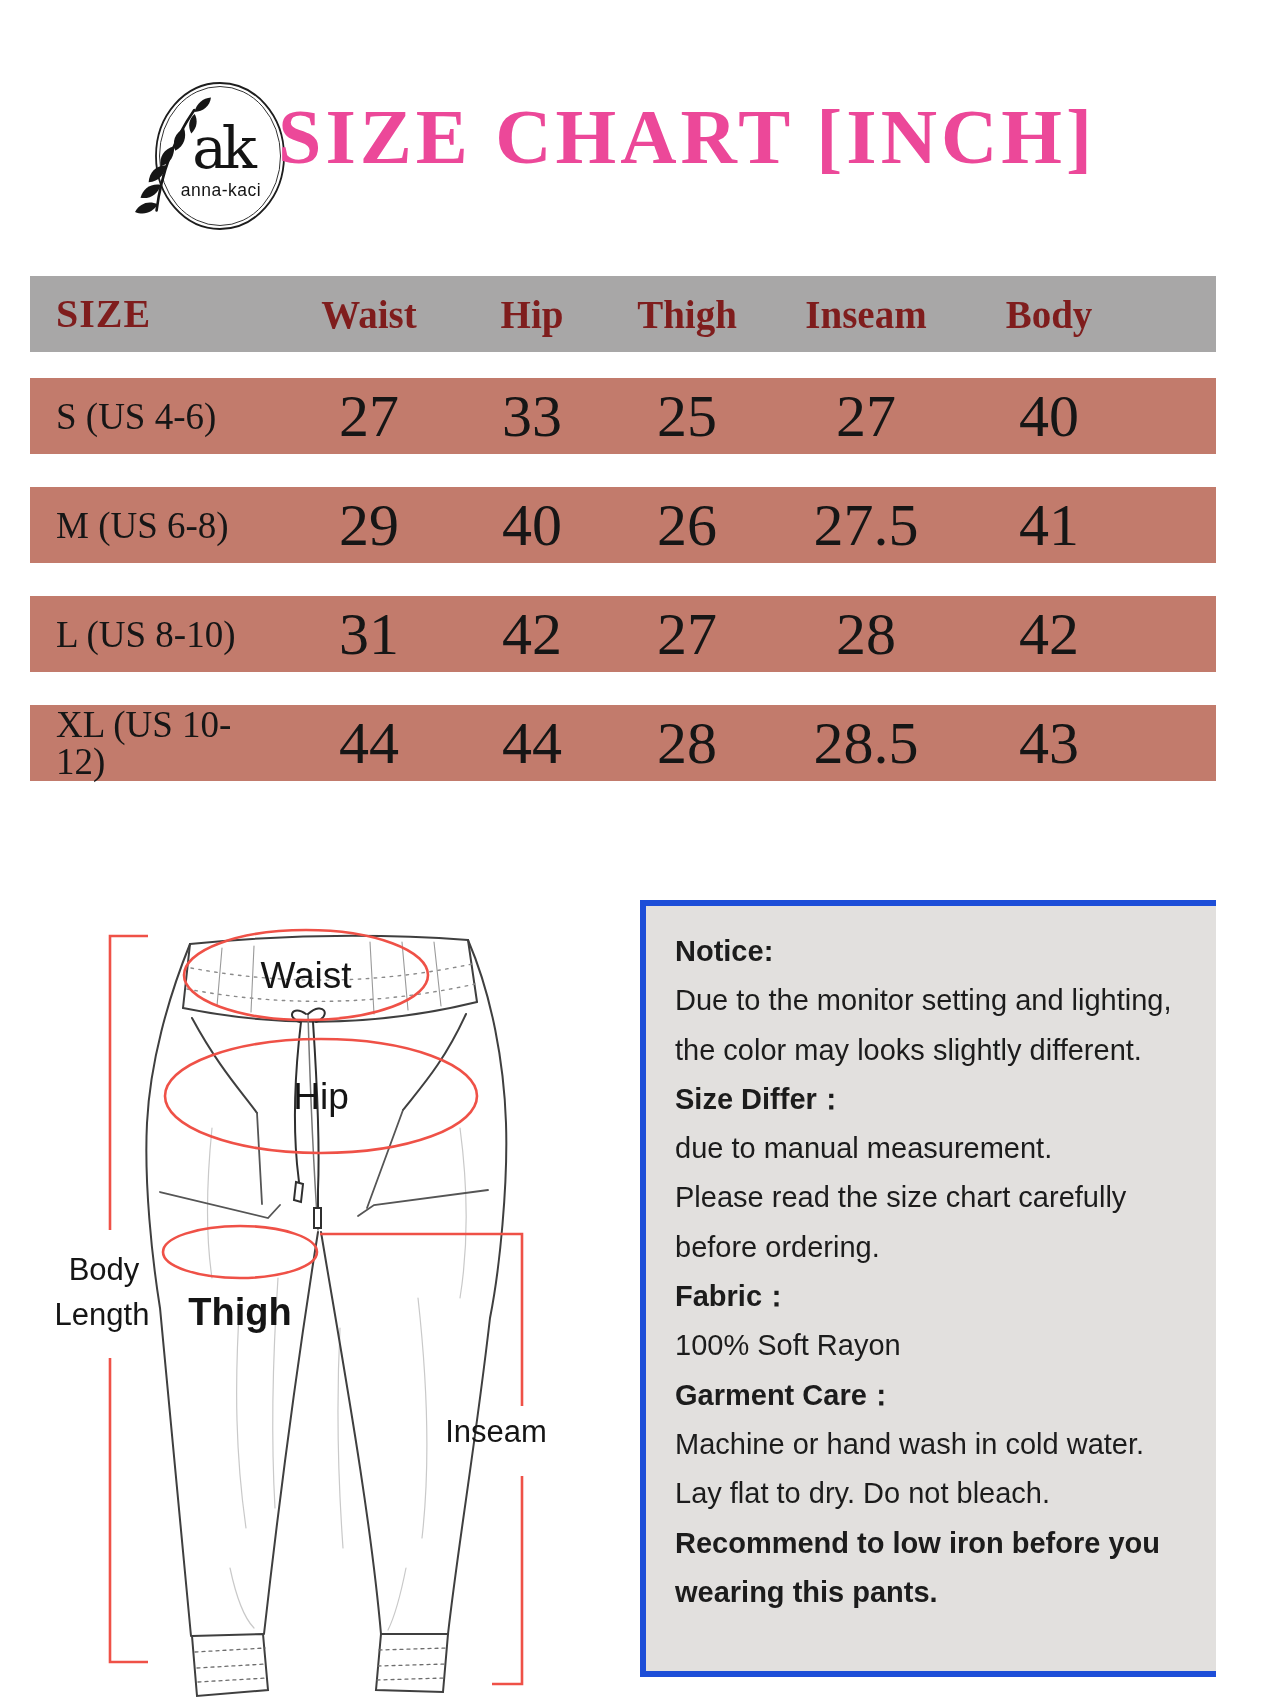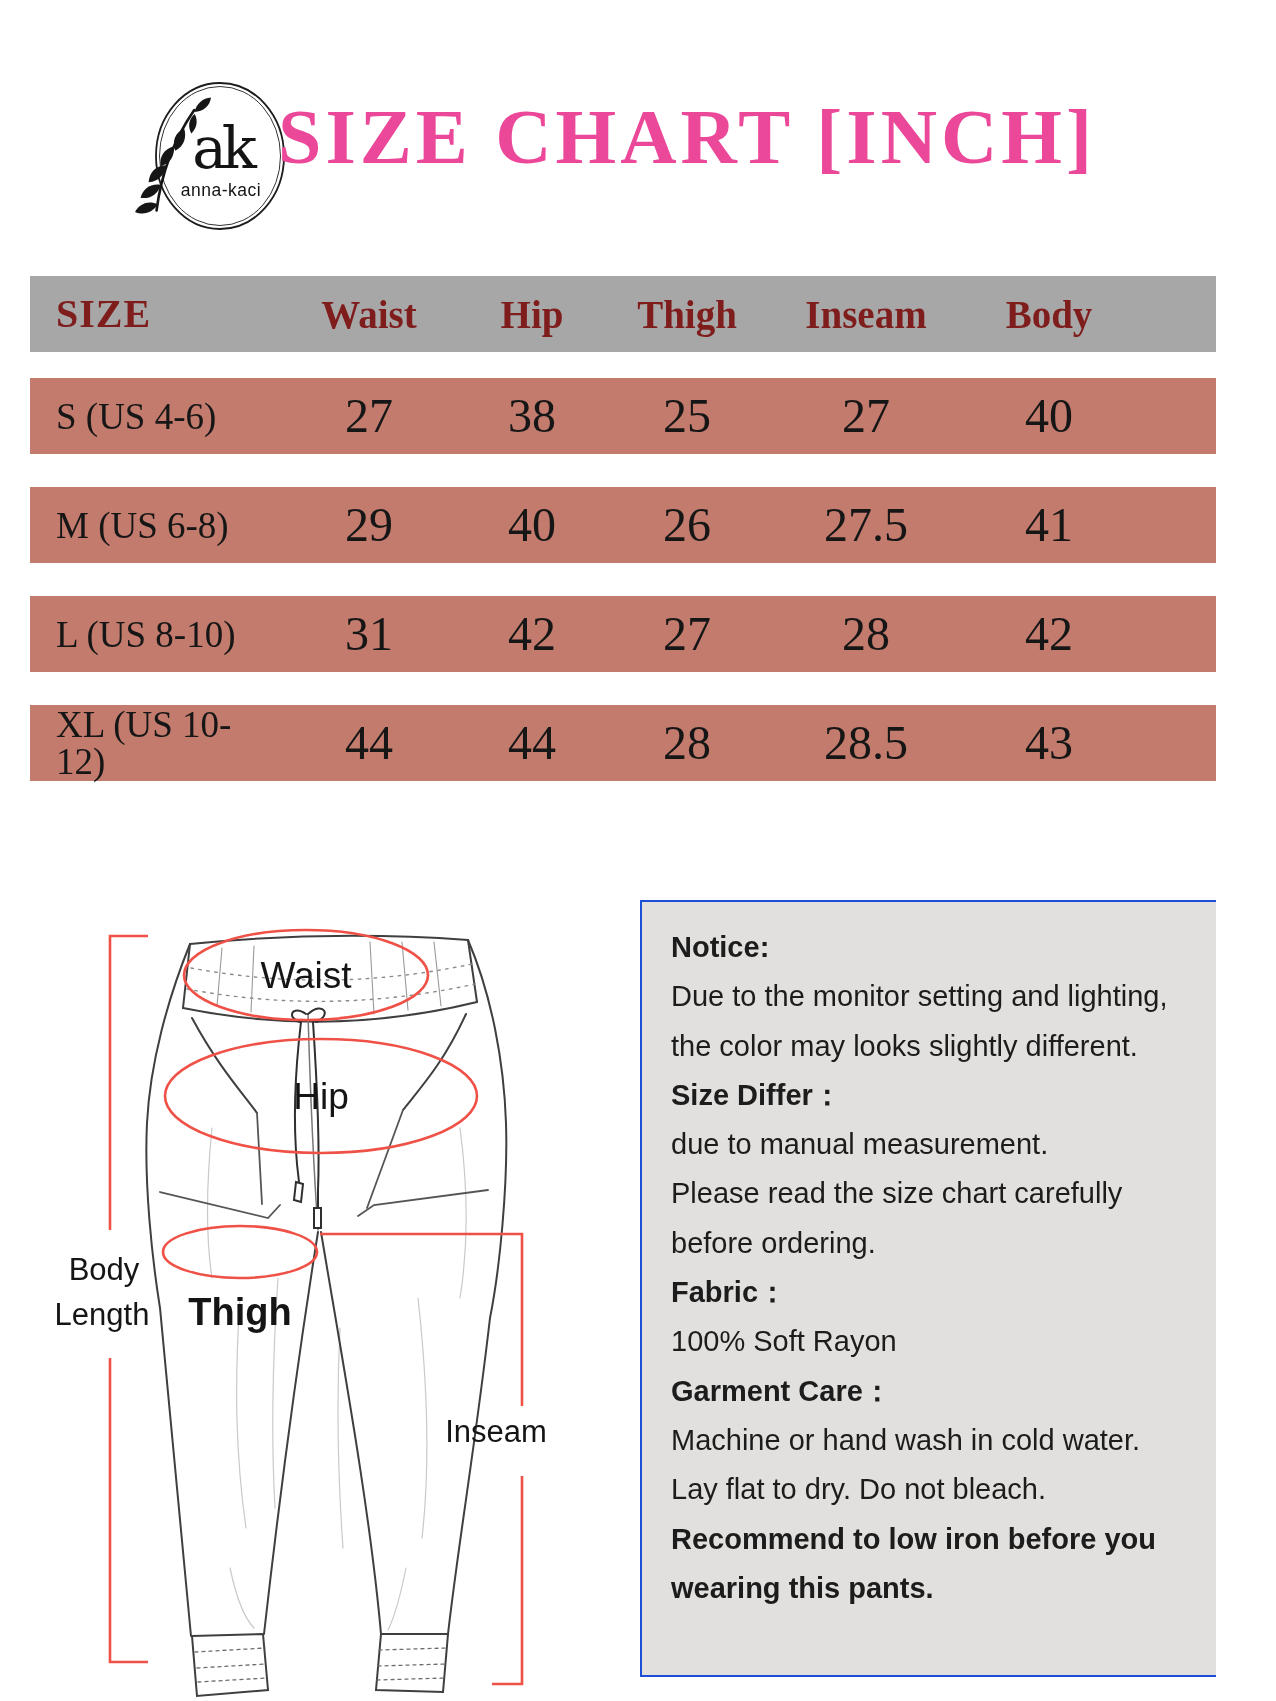--- a/index.html
+++ b/index.html
@@ -27,33 +27,33 @@
   .t-row{
     display:grid;
     grid-template-columns:250px 178px 148px 162px 196px 170px 1fr;
     align-items:center;height:76px;
   }
   .t-header{background:var(--header-bg);margin-bottom:26px;}
   .t-data{background:var(--row-bg);margin-bottom:33px;}
   .t-cell{
     text-align:center;
     font-family:"Liberation Serif","DejaVu Serif",serif;
-    font-size:48px;color:#161616;line-height:1;
+    font-size:60px;color:#161616;line-height:1;
   }
   .t-header .t-cell{color:#7f1d1d;font-weight:bold;font-size:39px;}
   .c-size{text-align:left;padding-left:26px;font-size:37px;}
   .t-header .c-size{font-size:40px;letter-spacing:1px;}
   
   .diagram{position:absolute;left:40px;top:828px;width:560px;height:872px;}
   .diagram svg{width:100%;height:100%;}
   .m-label{font-family:"Liberation Sans","DejaVu Sans",sans-serif;fill:#151515;}
   
   .notice{
     position:absolute;left:640px;top:900px;width:597px;height:777px;
-    background:var(--notice-bg);border:2px solid #1d4ed8;
+    background:var(--notice-bg);border:6px solid #1d4ed8;
     padding:21px 28px 0 29px;
   }
   .notice p{
     font-size:29px;line-height:49.3px;color:#1c1c1c;white-space:nowrap;
   }
   .notice p.bold{font-weight:bold;}
 </style>
 </head>
 <body>
 
@@ -87,21 +87,21 @@
       <div class="t-cell">Hip</div>
       <div class="t-cell">Thigh</div>
       <div class="t-cell">Inseam</div>
       <div class="t-cell">Body</div>
       <div class="t-cell"></div>
     </div>
 
     <div class="t-row t-data">
       <div class="t-cell c-size">S (US 4-6)</div>
       <div class="t-cell">27</div>
-      <div class="t-cell">38</div>
+      <div class="t-cell">33</div>
       <div class="t-cell">25</div>
       <div class="t-cell">27</div>
       <div class="t-cell">40</div>
       <div class="t-cell"></div>
     </div>
 
     <div class="t-row t-data">
       <div class="t-cell c-size">M (US 6-8)</div>
       <div class="t-cell">29</div>
       <div class="t-cell">40</div>

